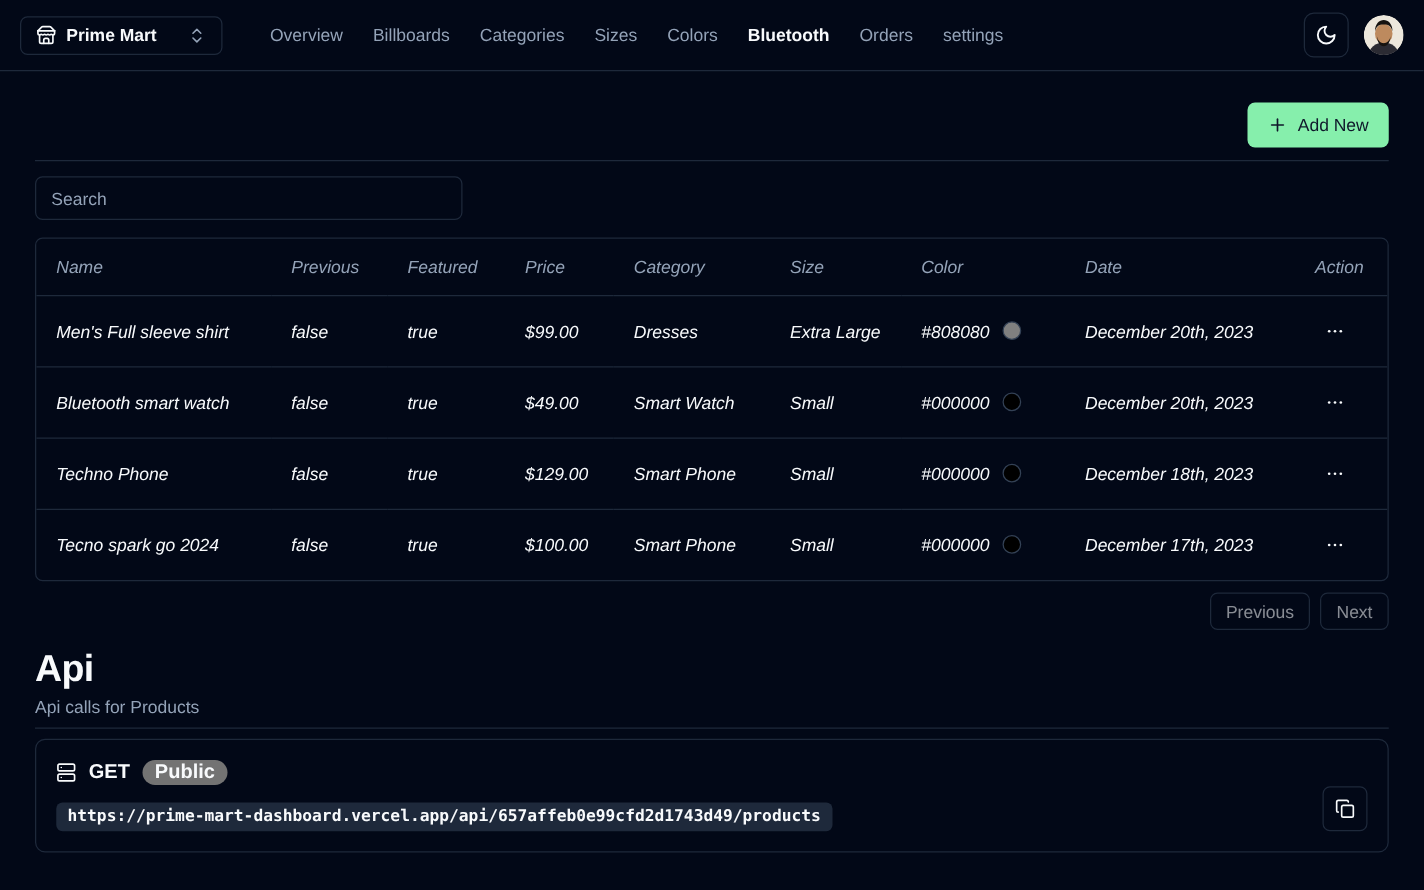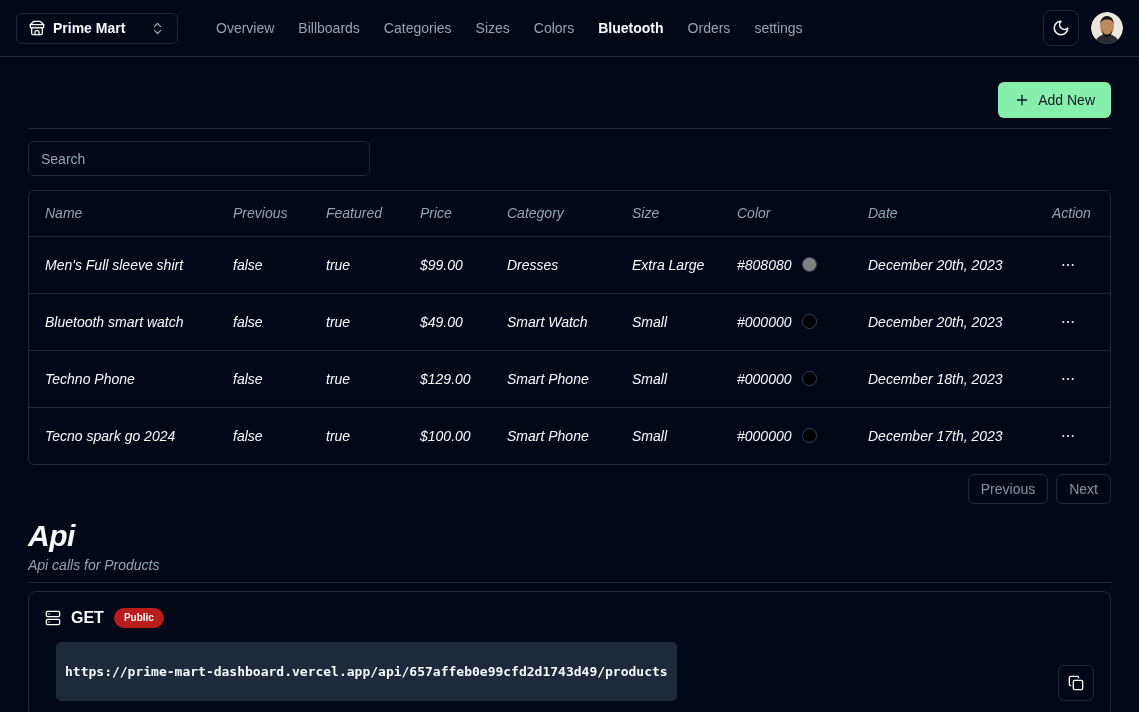--- a/index.html
+++ b/index.html
@@ -79,35 +79,35 @@
 
   
   .pagination { margin-top:9px; display:flex; justify-content:flex-end; gap:8px; }
   .page-btn {
     height:30px; padding:0 12px; border:1px solid #1e293b; border-radius:6px;
     background:transparent; color:rgba(248,250,252,0.55); font-weight:500; font-size:14px;
     cursor:pointer; font-family:inherit;
   }
 
   
-  .api-header { margin-top:16px;font-style:italic; }
+  .api-header { margin-top:16px; }
   .api-card {
     margin-top:8px; border:1px solid #1e293b; border-radius:8px; padding:16px;
     position:relative;
   }
   .api-line1 { display:flex; align-items:center; gap:10px; }
   .api-method { font-size:16px; font-weight:700; }
   .api-badge {
-    background:#b91c1c; color:#f8fafc; font-size:10px; font-weight:700;
+    background:#737373; color:#f8fafc; font-size:16px; font-weight:700;
     border-radius:9999px; padding:3px 10px; line-height:14px;
   }
   .api-url-row { margin-top:14px; display:flex; align-items:center; }
   .api-url {
-    background:#1e293b; border-radius:5px; padding:22px 9px;
-    font-family:"DejaVu Sans Mono", monospace; font-size:13px; font-weight:600; color:#f8fafc;margin-left:11px;
+    background:#1e293b; border-radius:5px; padding:4px 9px;
+    font-family:"DejaVu Sans Mono", monospace; font-size:13px; font-weight:600; color:#f8fafc;
   }
   .copy-btn {
     position:absolute; right:16px; bottom:16px;
     width:36px; height:36px; border:1px solid #1e293b; border-radius:6px;
     background:transparent; color:#f8fafc; cursor:pointer;
     display:flex; align-items:center; justify-content:center;
   }
   .muted-ic { color:#f8fafc; }
 </style>
 </head>

